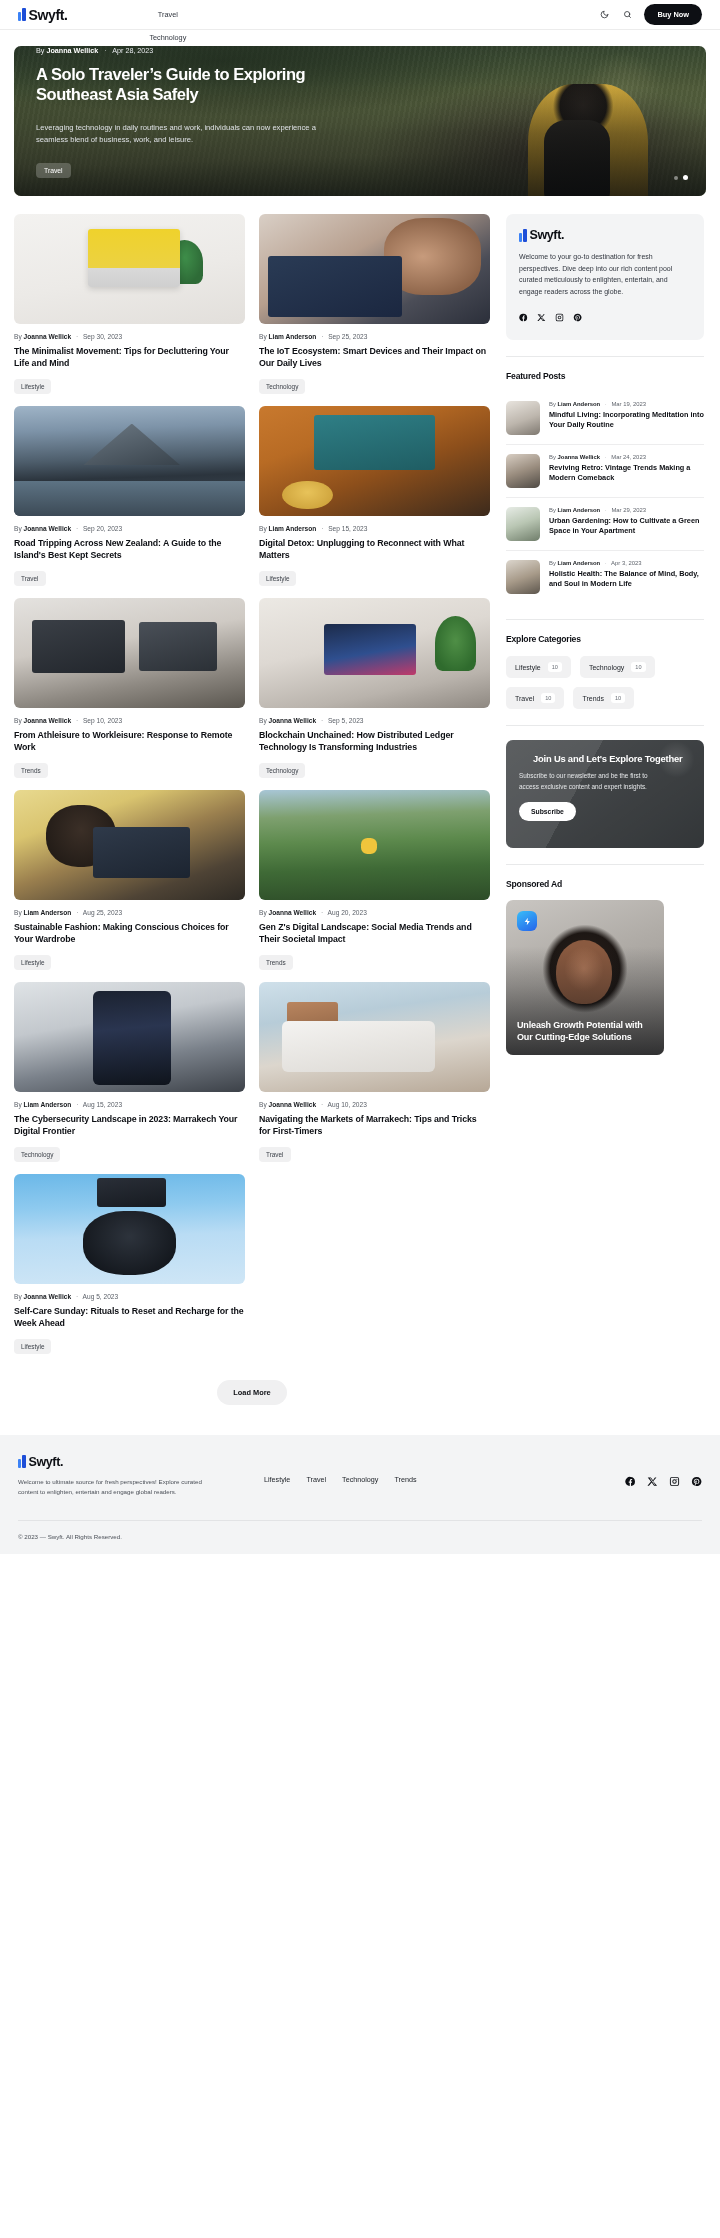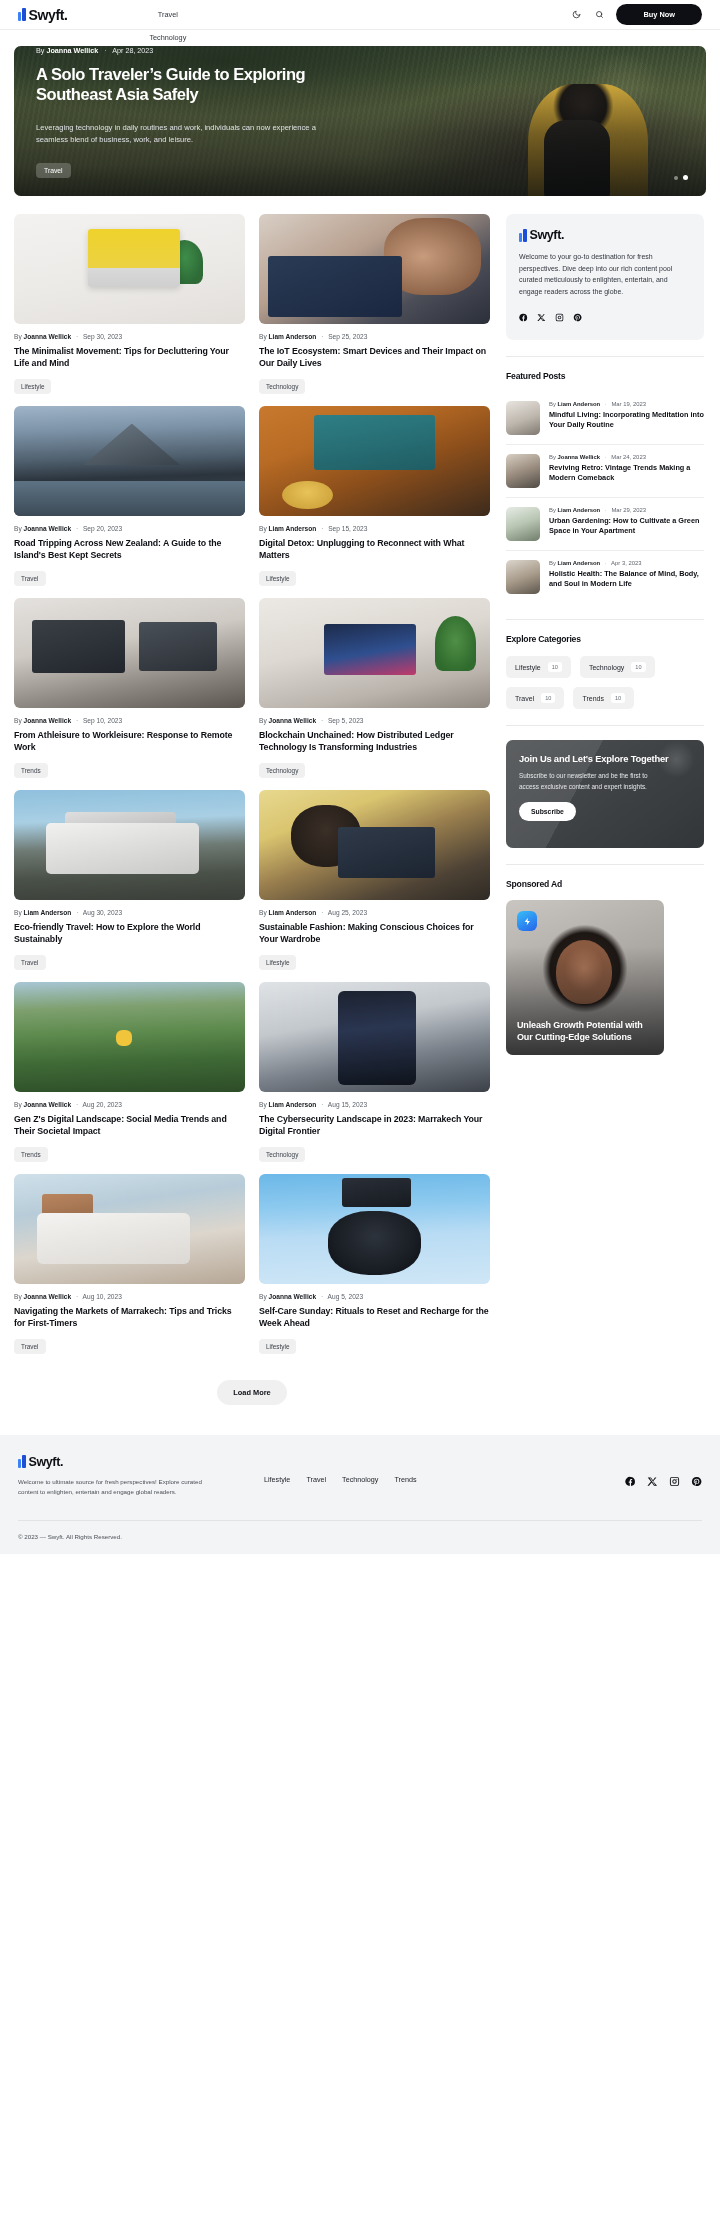--- a/index.html
+++ b/index.html
@@ -30,21 +30,21 @@
 
   .nav { display: flex; align-items: center; gap: 14px; margin-left: 82px; flex-direction: column; }
   .nav a { font-size: 7.3px; color: #31363f; text-decoration: none; display: flex; align-items: center; gap: 2px; }
   .caret { width: 0; height: 0; border-left: 2.4px solid transparent; border-right: 2.4px solid transparent; border-top: 2.8px solid #5b6068; display:inline-block; }
 
   .header-right { margin-left: auto; display: flex; align-items: center; gap: 11px; }
   .icon-btn { width: 12px; height: 12px; display: flex; align-items: center; justify-content: center; color: #1f2328; }
   .icon-btn svg { width: 9px; height: 9px; }
   .buy-now {
     background: #0d0f14; color: #fff; font-size: 7.4px; font-weight: 700;
-    padding: 6px 27px; border-radius: 999px; border: none; cursor: pointer;
+    padding: 6px 13px; border-radius: 999px; border: none; cursor: pointer;
     font-family: "Liberation Sans", sans-serif;
   }
 
   
   .page { padding: 0 14px; }
 
   
   .hero {
     position: relative; height: 150px; margin-top: 16px;
     border-radius: 7px; overflow: hidden;
@@ -149,21 +149,21 @@
     background: linear-gradient(145deg,#9a9c9e 0%, #8a8c8f 30%, #76797c 60%, #5f6265 100%);
   }
   .promo::before{
     content:""; position:absolute; inset:0;
     background:
       linear-gradient(118deg, rgba(255,255,255,.16) 0 38%, rgba(0,0,0,.12) 38% 100%),
       radial-gradient(circle 26px at 86% 18%, rgba(245,245,245,.55), rgba(0,0,0,0) 70%);
   }
   .promo-shade { position:absolute; inset:0; background: rgba(22,24,27,.52); }
   .promo-inner { position:absolute; inset:0; padding: 13px 13px; }
-  .promo-title { font-size: 9.4px; font-weight: 700; color:#fff; line-height:1.3; letter-spacing:-0.2px; }
+  .promo-title { font-size: 9.4px; font-weight: 700; color:#fff; line-height:1.3; letter-spacing:-0.2px;margin-left:14px; }
   .promo-desc { font-size: 6.4px; color:#e6e8ea; line-height:1.6; margin-top: 6px; max-width: 150px; }
   .subscribe-btn {
     margin-top: 10px; background:#fff; color:#0d0f14; border:none; border-radius: 999px;
     font-size: 6.8px; font-weight: 700; padding: 6px 12px; cursor:pointer;
     font-family: "Liberation Sans", sans-serif;
   }
 
   .ad-card {
     position: relative; border-radius: 7px; overflow: hidden; height: 155px; width: 158px; margin-top: 11px;
     background: linear-gradient(160deg,#c9c6c2 0%, #b0aca7 40%, #8e8a86 100%);
@@ -432,33 +432,20 @@
           <div class="card-meta">
             <span>By</span>
             <b>Joanna Wellick</b>
             <span class="dot">·</span>
             <span>Sep 5, 2023</span>
           </div>
           <div class="card-title">Blockchain Unchained: How Distributed Ledger Technology Is Transforming Industries</div>
           <span class="chip">Technology</span>
         </div>
 
-        <div class="card">
-          <div class="card-thumb">
-              <div class="ph ph7"></div>
-            </div>
-          <div class="card-meta">
-            <span>By</span>
-            <b>Liam Anderson</b>
-            <span class="dot">·</span>
-            <span>Aug 30, 2023</span>
-          </div>
-          <div class="card-title">Eco-friendly Travel: How to Explore the World Sustainably</div>
-          <span class="chip">Travel</span>
-        </div>
 
         <div class="card">
           <div class="card-thumb">
               <div class="ph ph8"></div>
             </div>
           <div class="card-meta">
             <span>By</span>
             <b>Liam Anderson</b>
             <span class="dot">·</span>
             <span>Aug 25, 2023</span>

